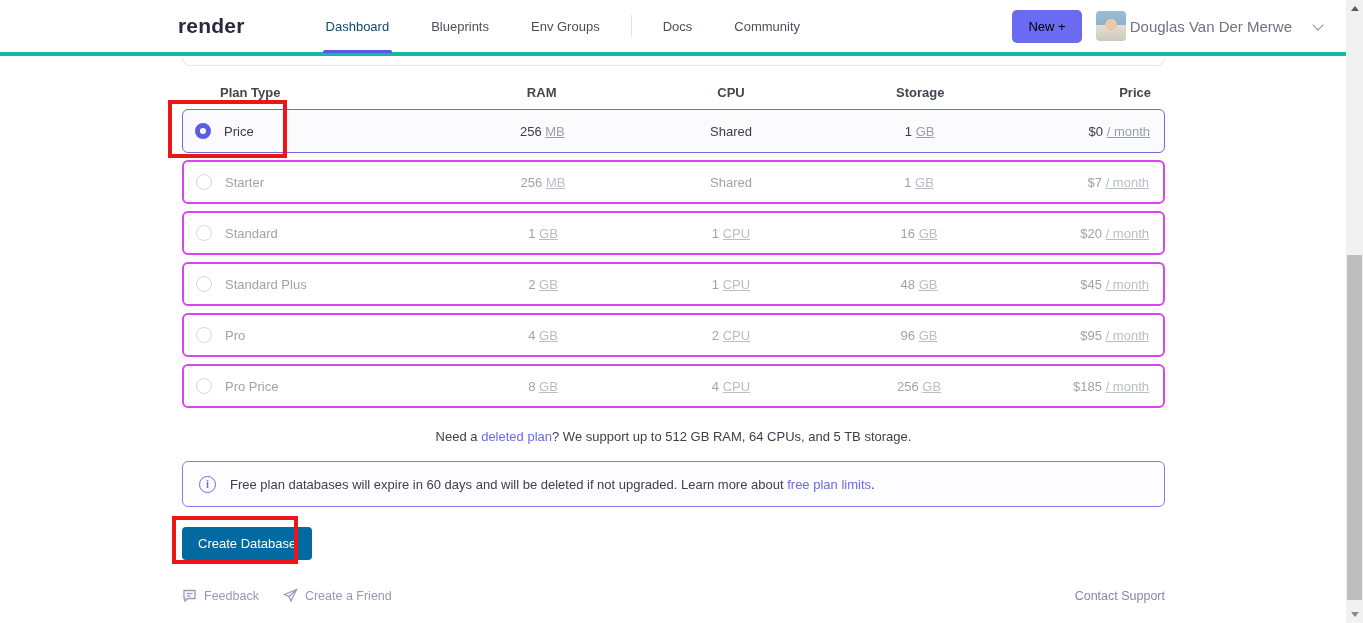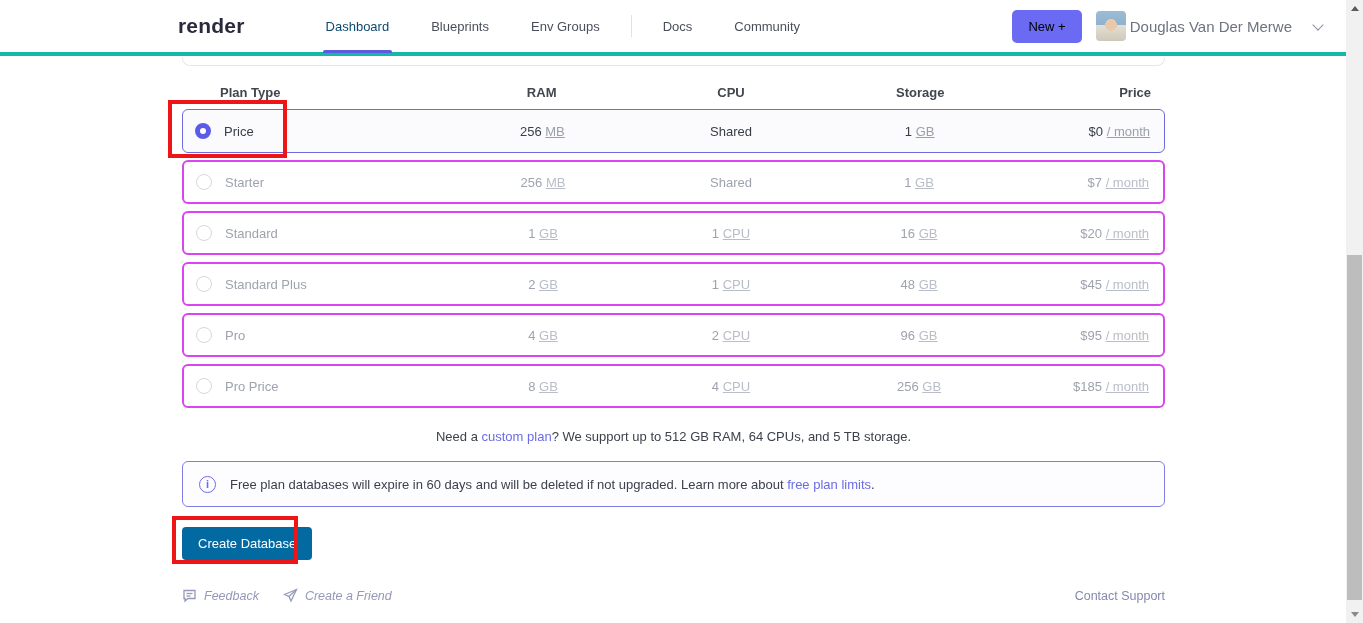--- a/index.html
+++ b/index.html
@@ -61,21 +61,21 @@
   .banner { margin-top:17px; height:46px; border:1px solid #8080E4; border-radius:6px;
     background:#FDFDFF; display:flex; align-items:center; padding:0 16px; font-size:13px; color:#3C414B; }
   .info-icon { width:17px; height:17px; border:1.4px solid #6B6BE8; border-radius:50%;
     color:#6B6BE8; font-size:11px; line-height:14px; text-align:center; font-style:normal;
     margin-right:14px; flex:none; font-weight:bold; }
 
   .create-btn { margin-top:20px; margin-left:0; background:#0369a1; color:#fff; border:none;
     border-radius:4px; font-size:13px; padding:9px 16px; cursor:pointer; display:inline-block; }
 
   .footer { margin-top:28px; display:flex; align-items:center; font-size:12.5px; color:#9598B8; }
-  .footer-link { display:flex; align-items:center; margin-right:24px; cursor:pointer;font-style:italic; }
+  .footer-link { display:flex; align-items:center; margin-right:24px; cursor:pointer; }
   .footer-link svg { margin-right:7px; }
   .contact { margin-left:auto; color:#8588AE; cursor:pointer; }
 
   
   .anno { position:absolute; border:4px solid #ED1515; pointer-events:none; z-index:50; }
   .anno-free { left:168px; top:100px; width:119px; height:58px; }
   .anno-create { left:172px; top:516px; width:126px; height:48px; }
 
   
   .scrollbar { position:absolute; top:0; right:0; width:17px; height:623px; background:#F1F1F1; }
@@ -183,21 +183,21 @@
       <span class="radio"></span>
       <span class="plan-label">Pro Price</span>
     </div>
     <div class="col-mid"><span class="val">8</span> <span class="unit">GB</span></div>
     <div class="col-mid"><span class="val">4</span> <span class="unit">CPU</span></div>
     <div class="col-mid"><span class="val">256</span> <span class="unit">GB</span></div>
     <div class="col-price"><span class="val">$185</span> <span class="unit">/ month</span></div>
   </div>
 </div>
 
-  <div class="custom-line"><span>Need a </span><a class="link">custom plan</a><span>? We support up to 512 GB RAM, 64 CPUs, and 5 TB storage.</span></div>
+  <div class="custom-line"><span>Need a </span><a class="link">deleted plan</a><span>? We support up to 512 GB RAM, 64 CPUs, and 5 TB storage.</span></div>
 
   <div class="banner">
     <span class="info-icon">i</span>
     <span>Free plan databases will expire in 60 days and will be deleted if not upgraded. Learn more about </span>&nbsp;<a class="link">free plan limits</a><span>.</span>
   </div>
 
   <button class="create-btn">Create Database</button>
 
   <div class="footer">
     <div class="footer-link">

